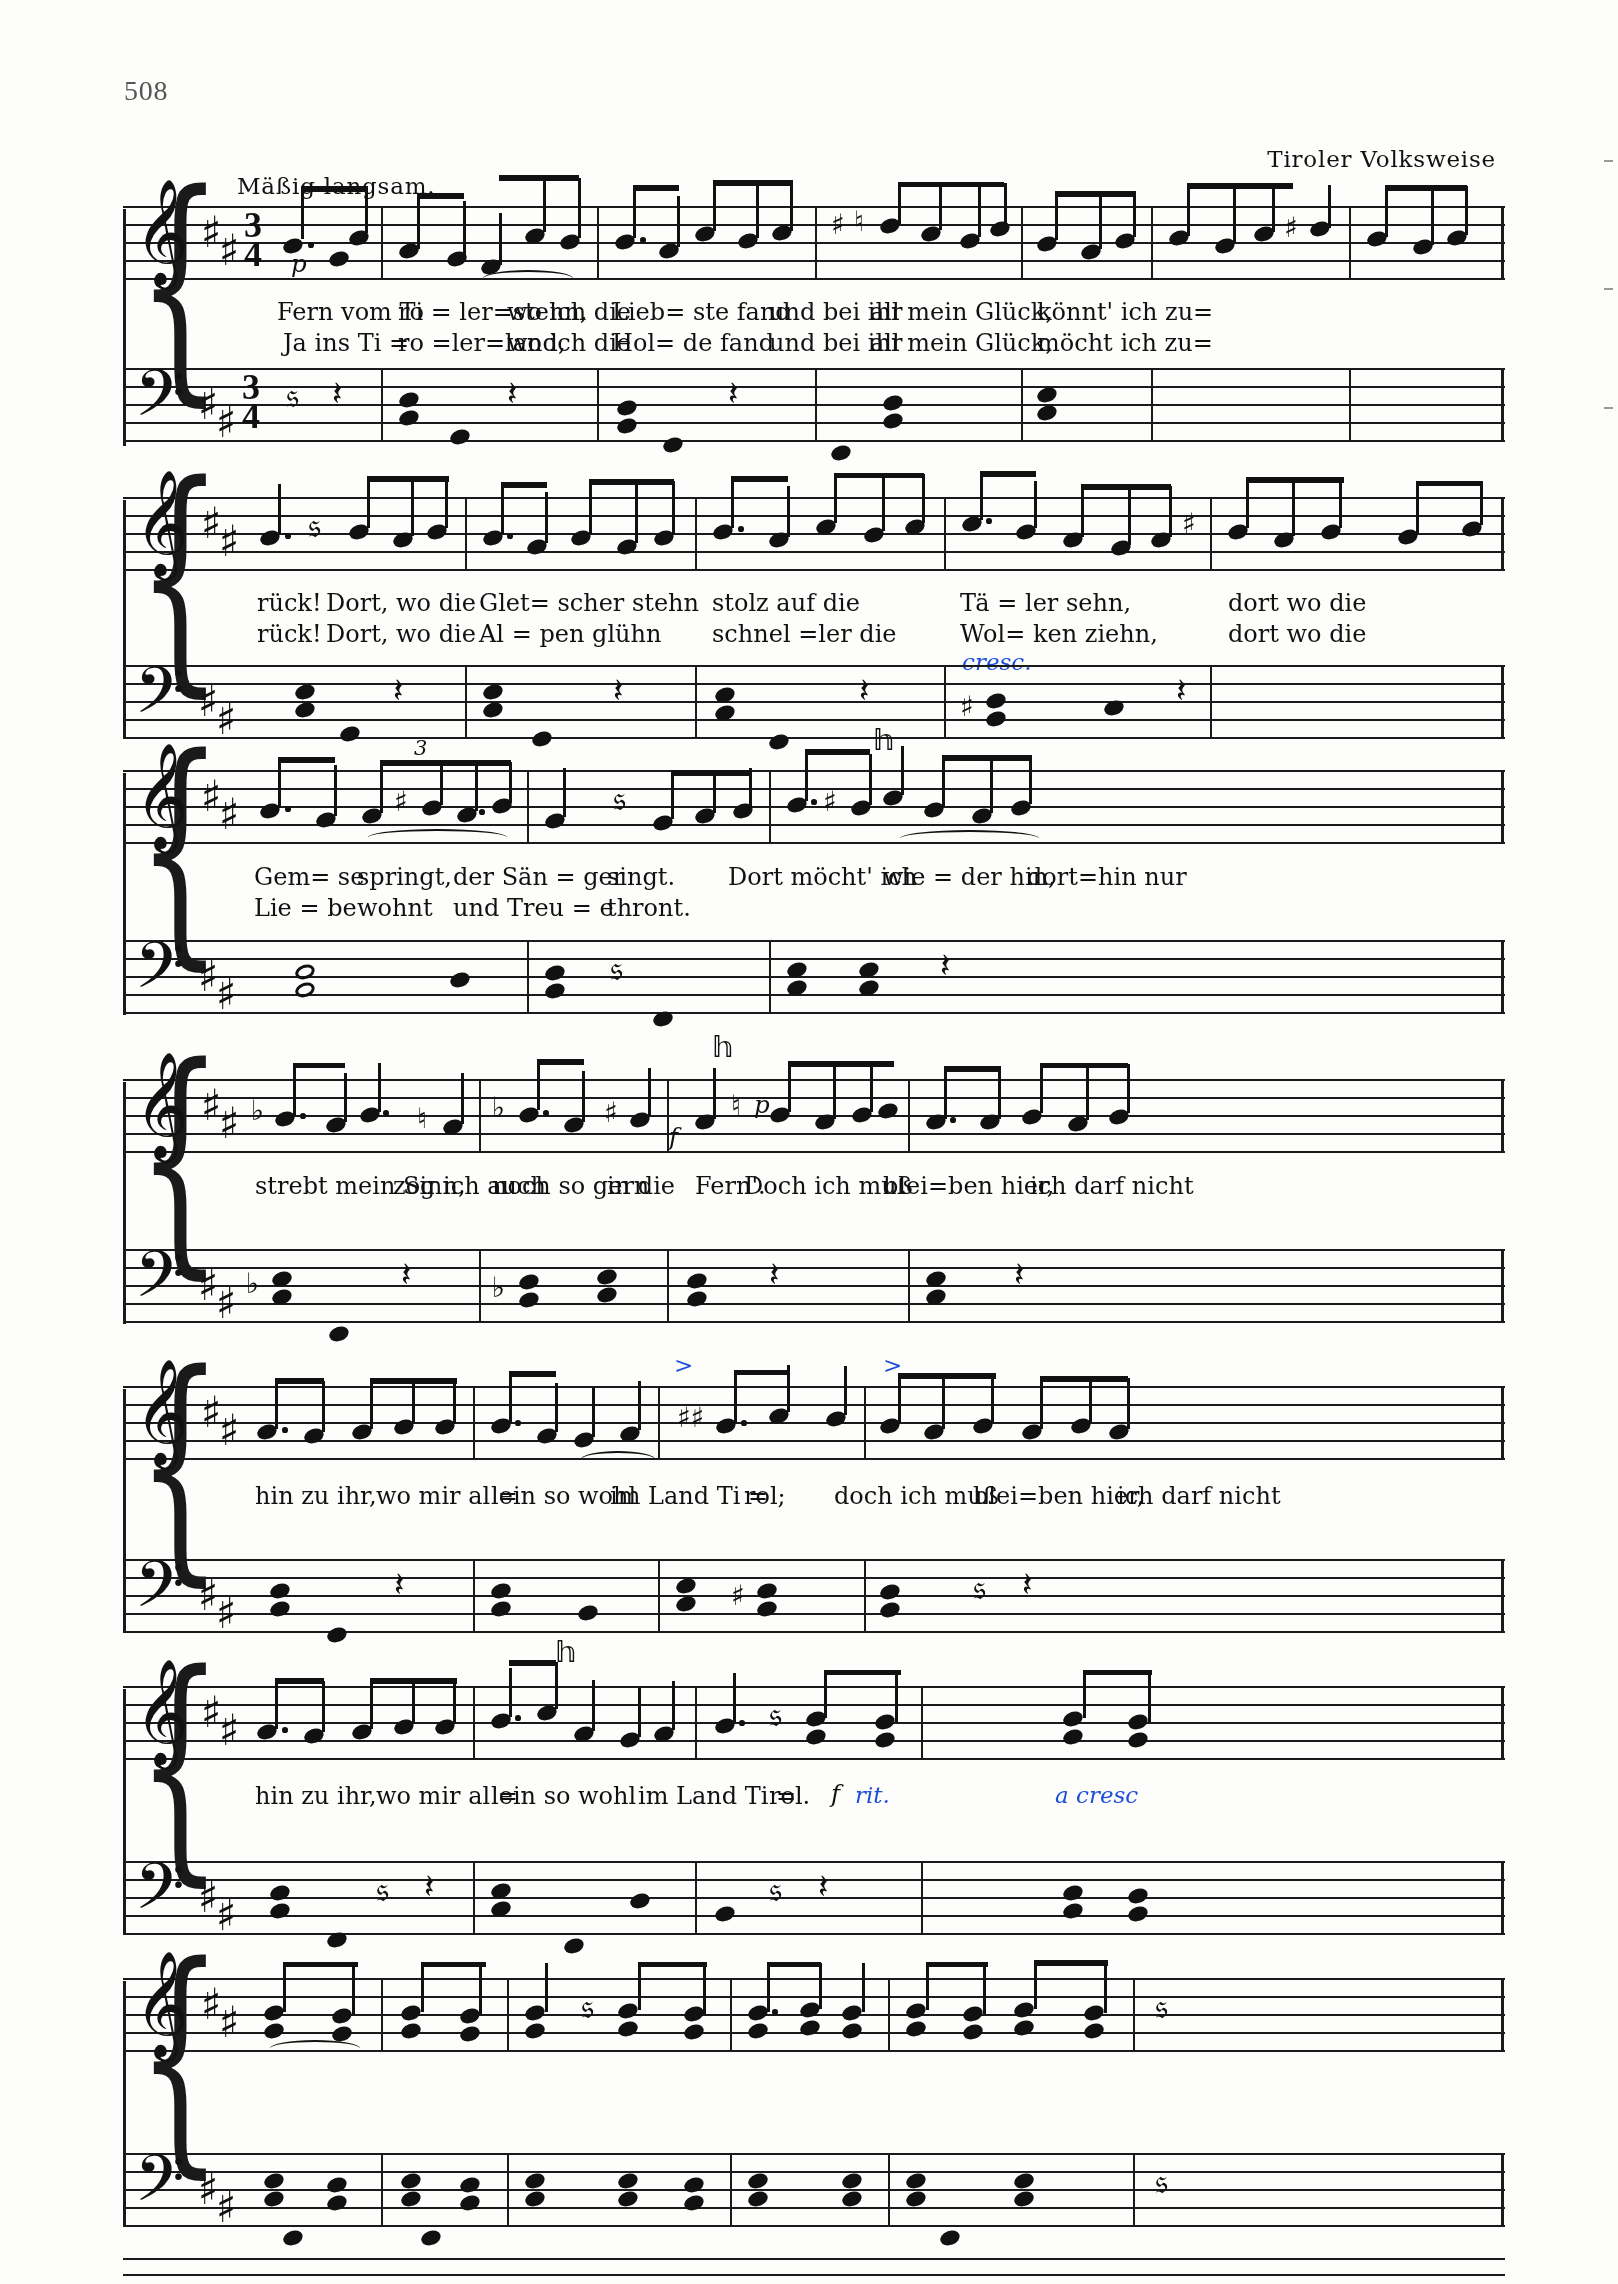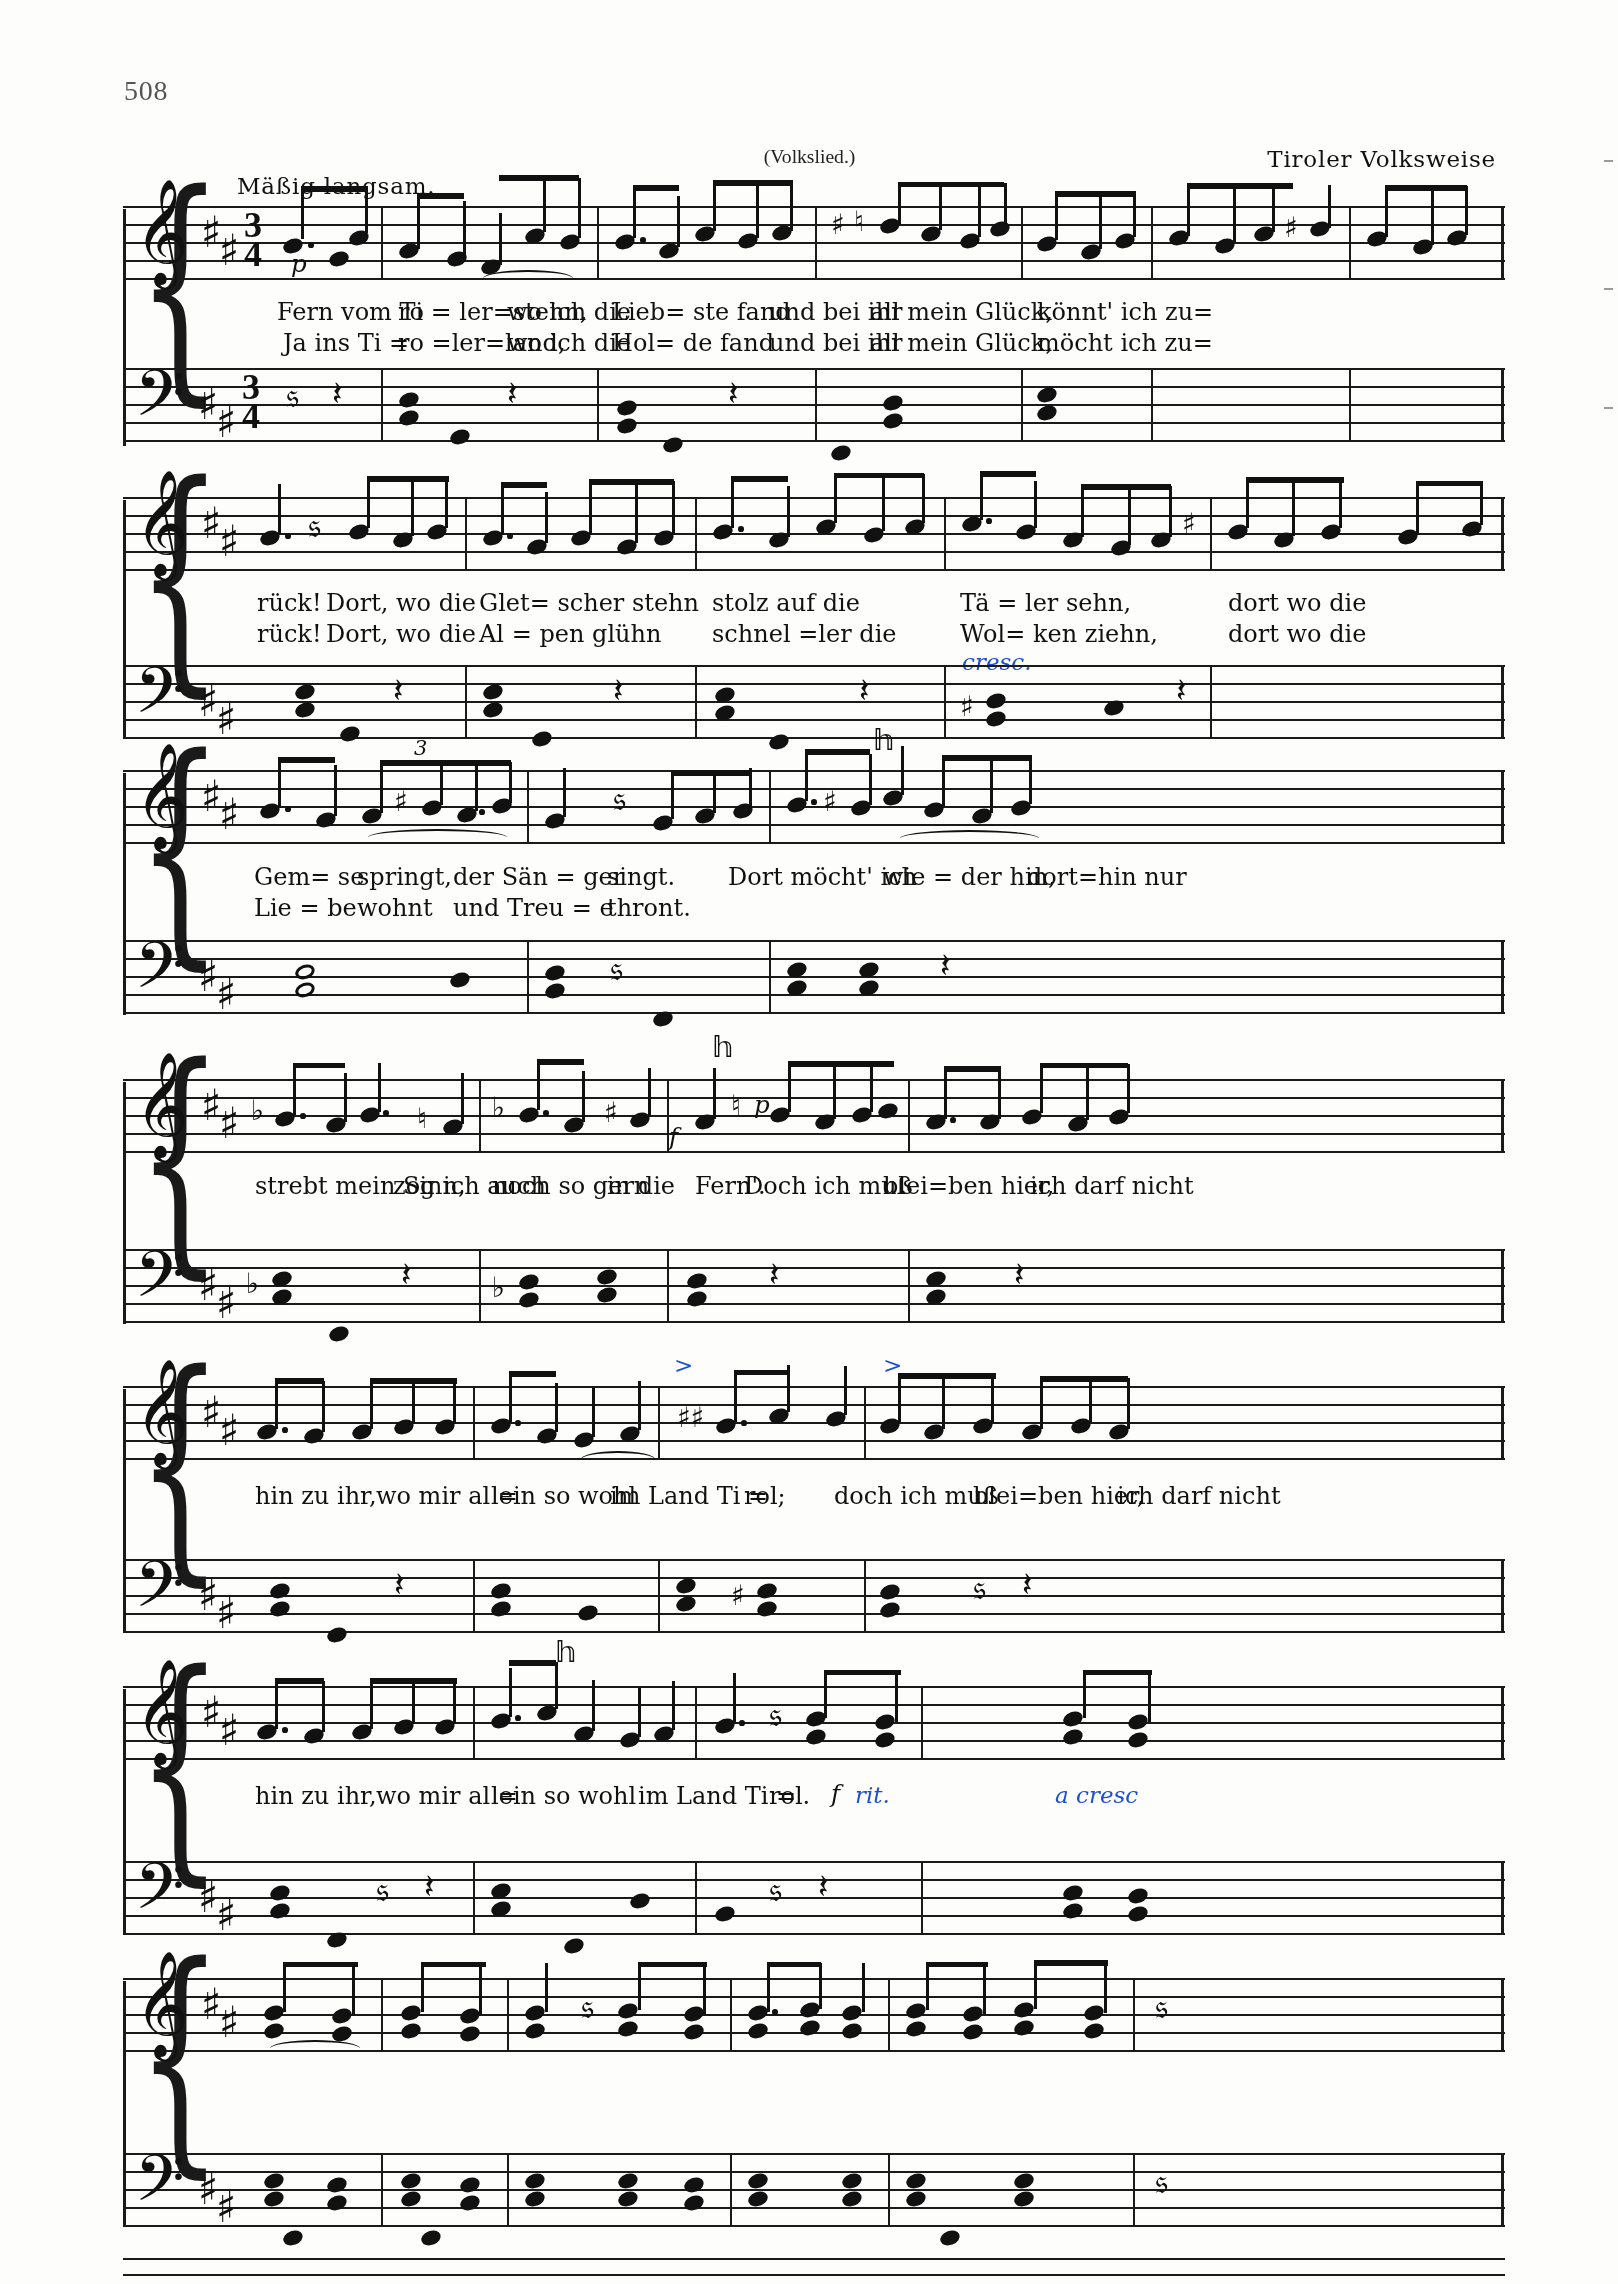--- a/index.html
+++ b/index.html
@@ -244,21 +244,20 @@
   .bottom-staff-fragment .line {
     position: absolute; left: 0; right: 0; height: 1.6px; background: #1a1a1a;
   }
 </style>
 </head>
 <body>
 
 <div class="page">
 
   <div class="page-number">508</div>
-  <div class="subtitle">(Volkslied.)</div>
   <div class="composer">Tiroler Volksweise</div>
   <div class="tempo">Mäßig langsam.</div>
 
   <div class="system" style="top:206px;height:245px;">
     <div class="brace">{</div>
     <div class="sysbar" style="left:0;top:3.3px;height:237px;"></div>
 
     <div class="staff" style="top:0;">
       <div class="line"></div>
       <div class="line"></div>

